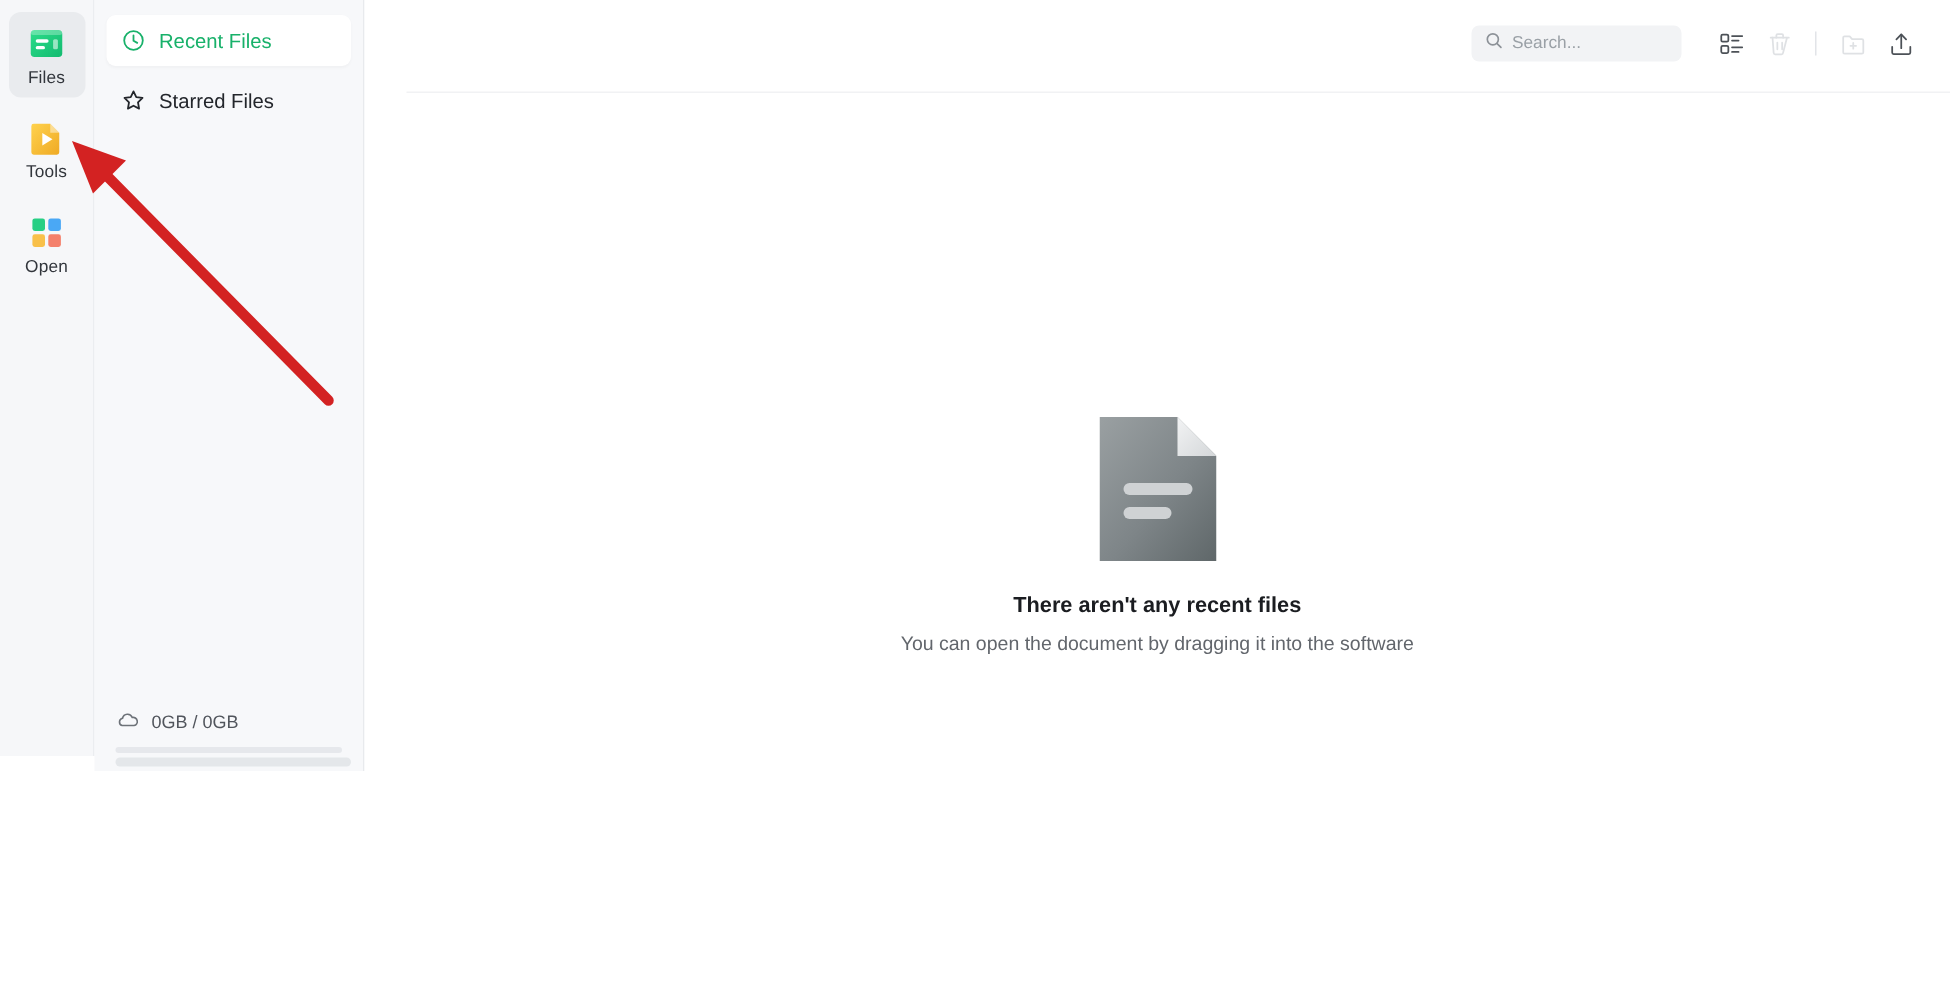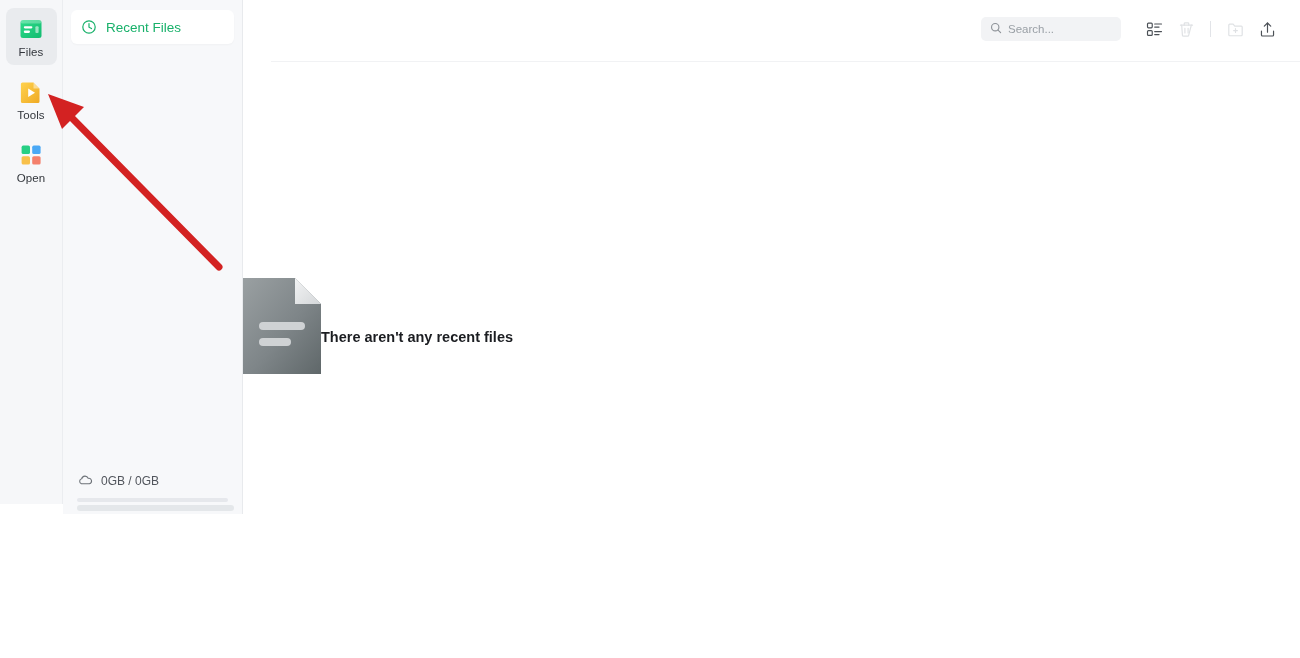--- a/index.html
+++ b/index.html
@@ -137,21 +137,21 @@
   }
   .divider {
     position: absolute;
     left: 28px; right: 0; top: 61px;
     height: 1px; background: #f1f2f4;
   }
 
   .empty {
     position: absolute;
     left: 0; right: 0; top: 278px;
-    display: flex; 
+    display: flex; flex-direction: column;
     align-items: center;
   }
   .empty-ico { width: 78px; height: 96px; display: block; }
   .empty-title {
     margin-top: 22px;
     font-size: 14.5px; font-weight: bold;
     color: #1b1d21;
   }
   .empty-sub {
     margin-top: 9px;
@@ -230,20 +230,28 @@
       <div class="nav-item active">
         <span class="nav-ico">
           <svg viewBox="0 0 16 16" width="16" height="16" fill="none" stroke="#18b16a" stroke-width="1.2" stroke-linecap="round">
             <circle cx="8" cy="8" r="6.2"></circle>
             <path d="M8 4.6 V8.2 L10.5 9.6"></path>
           </svg>
         </span>
         <span>Recent Files</span>
       </div>
 
+      <div class="nav-item">
+        <span class="nav-ico">
+          <svg viewBox="0 0 16 16" width="16" height="16" fill="none" stroke="#23262b" stroke-width="1.2" stroke-linejoin="round">
+            <path d="M8 1.9 L9.85 5.7 L14 6.3 L11 9.25 L11.72 13.4 L8 11.45 L4.28 13.4 L5 9.25 L2 6.3 L6.15 5.7 Z"></path>
+          </svg>
+        </span>
+        <span>Starred Files</span>
+      </div>
 
 
     </div>
 
     <div class="storage">
       <div class="storage-row">
         <span class="nav-ico">
           <svg viewBox="0 0 16 16" width="15" height="15" fill="none" stroke="#6d7278" stroke-width="1.15" stroke-linejoin="round" stroke-linecap="round">
             <path d="M3.6 11.4 a2.7 2.7 0 0 1 .35 -5.2 a3.6 3.6 0 0 1 6.9 -.5 a2.9 2.9 0 0 1 1.3 5.7 z"></path>
           </svg>
@@ -324,20 +332,21 @@
               <stop offset="100%" stop-color="#d4d7d9"></stop>
             </linearGradient>
           </defs>
           <path d="M0 0 H52 L78 26 V96 H0 Z" fill="url(#gDoc)"></path>
           <path d="M52 0 L78 26 H52 Z" fill="url(#gFold)"></path>
           <rect x="16" y="44" width="46" height="8" rx="4" fill="#cfd2d4"></rect>
           <rect x="16" y="60" width="32" height="8" rx="4" fill="#cfd2d4"></rect>
         </svg>
       </span>
       <div class="empty-title">There aren't any recent files</div>
+      <div class="empty-sub">You can open the document by dragging it into the software</div>
     </div>
 
   </div>
 
   <svg class="anno" viewBox="0 0 1300 658">
     <line x1="219" y1="267" x2="72" y2="118" stroke="#d32222" stroke-width="7" stroke-linecap="round"></line>
     <path d="M48 94 L84 107 L62 129 Z" fill="#d32222"></path>
   </svg>
 
 </div>

